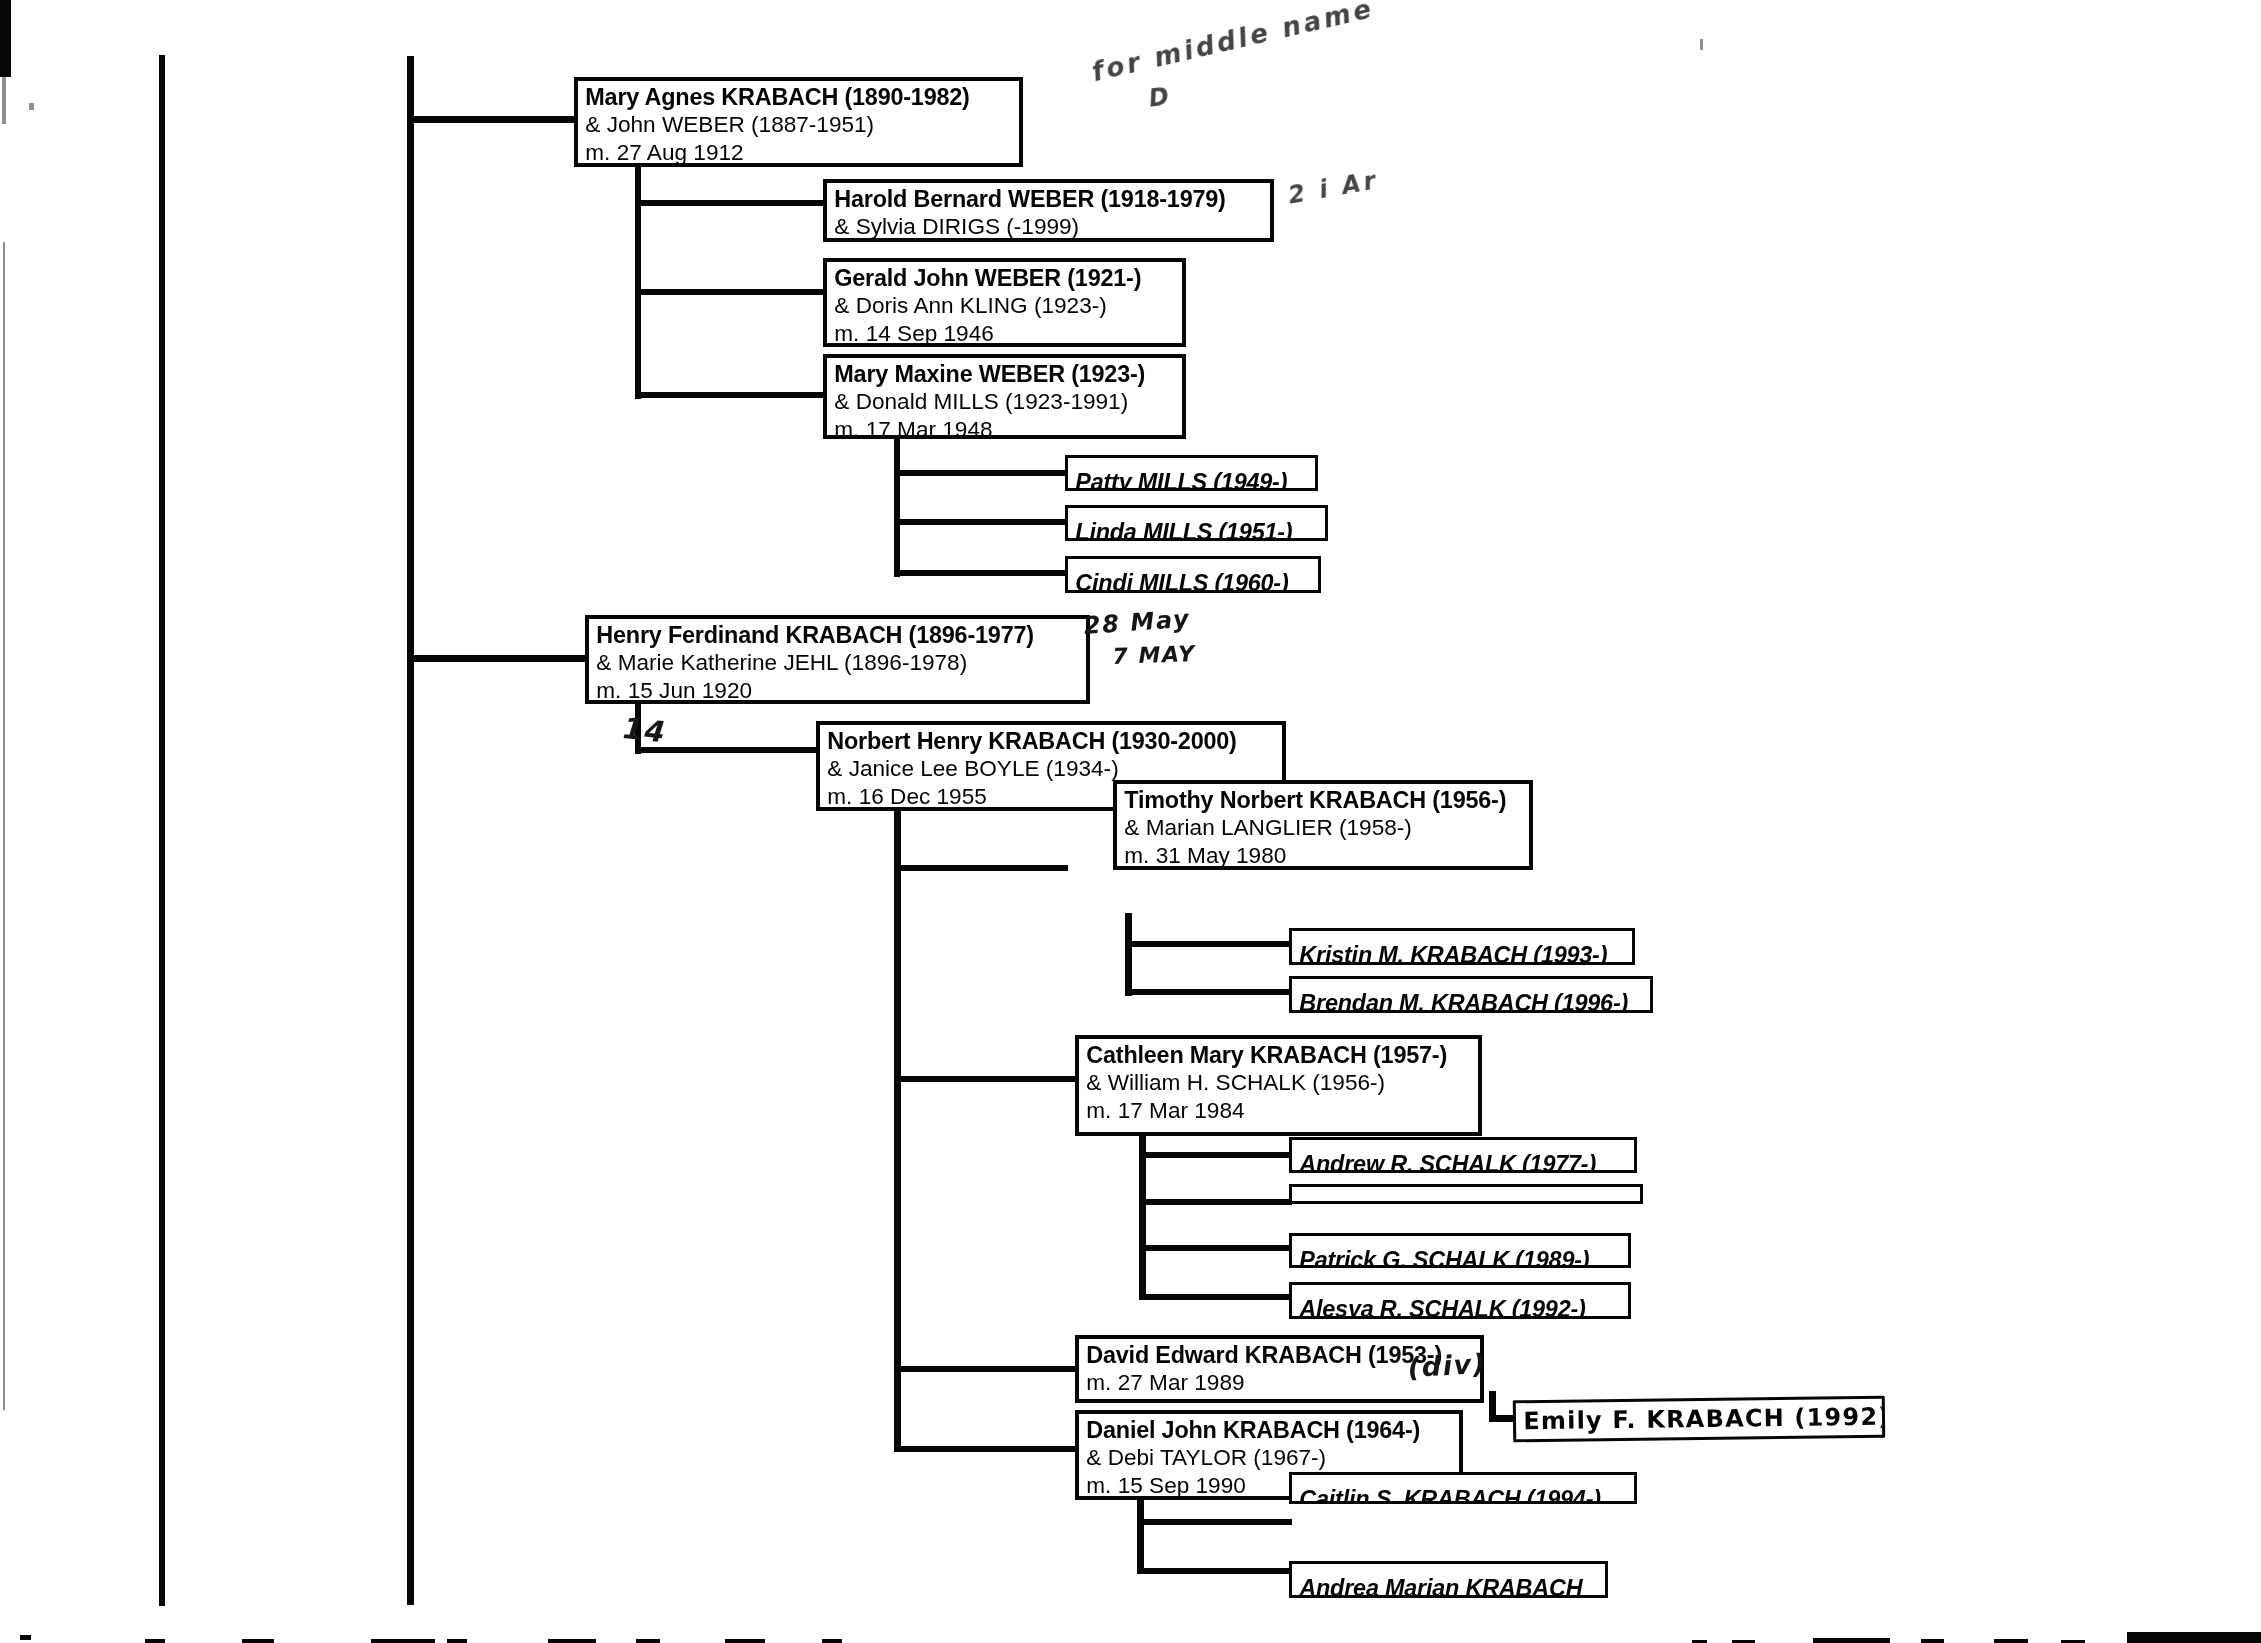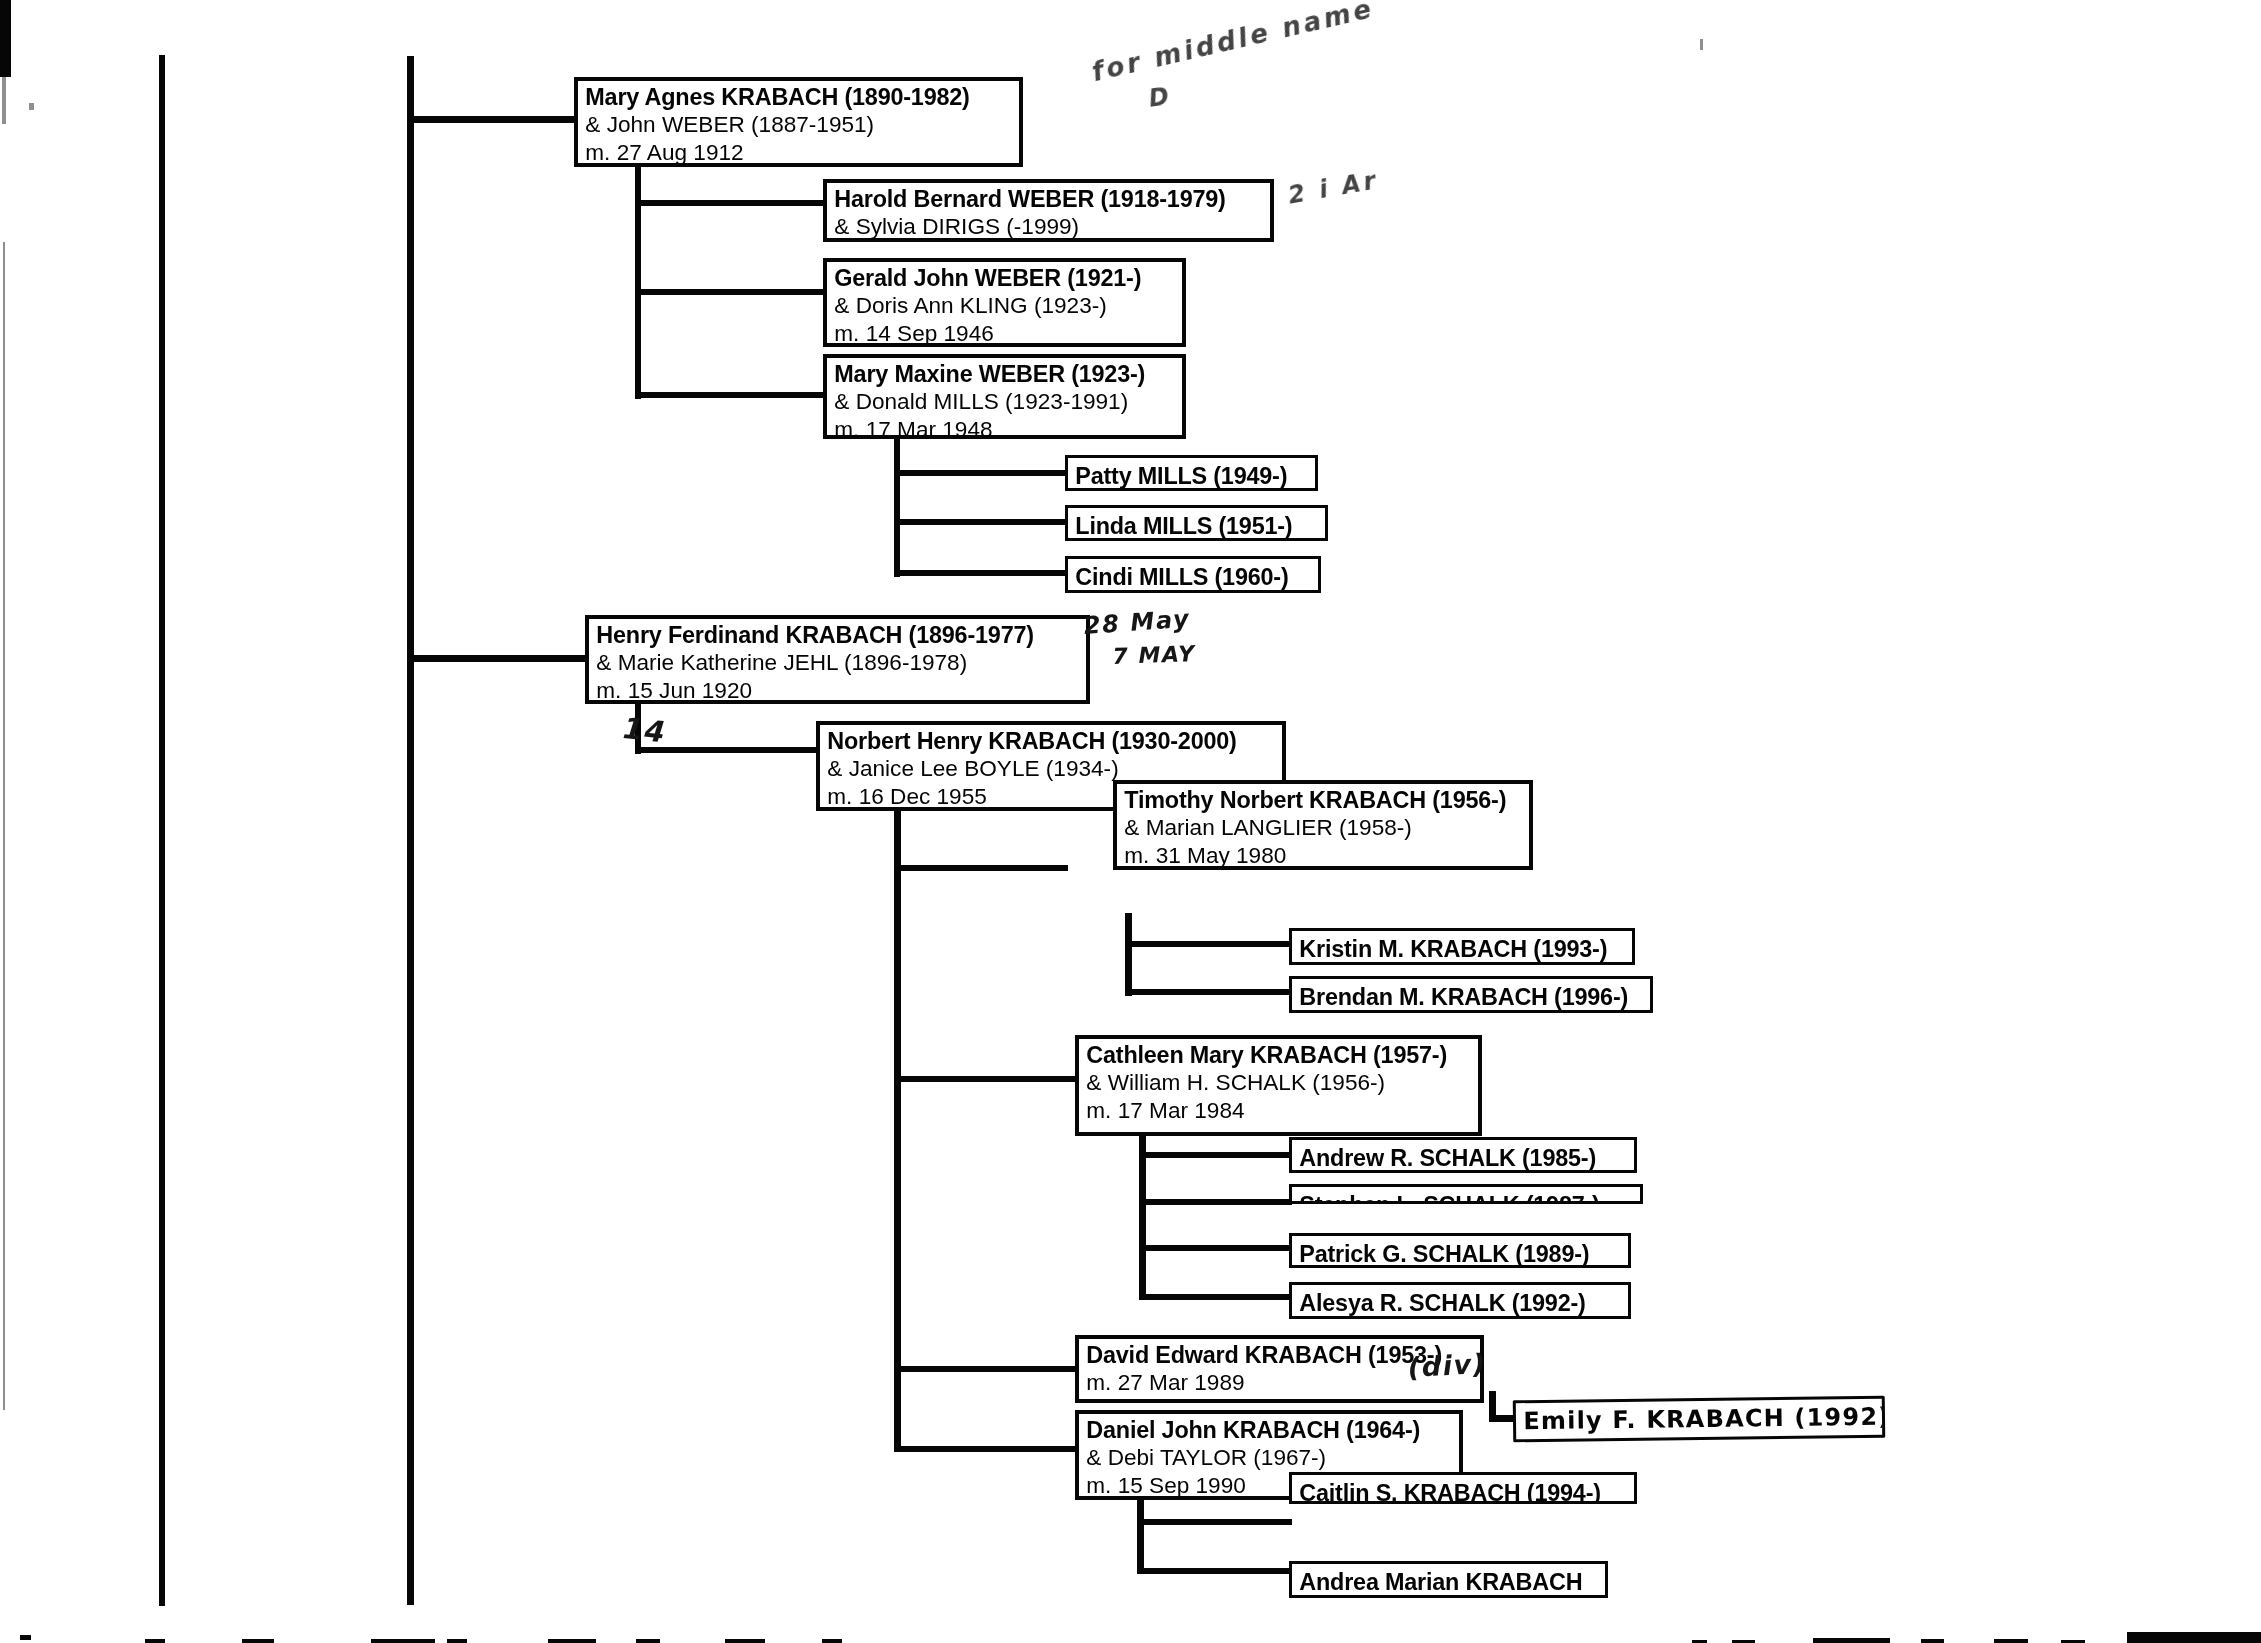--- a/index.html
+++ b/index.html
@@ -18,21 +18,21 @@
     background: #060606;
   }
   .node {
     position: absolute;
     background: #ffffff;
     border: 4px solid #060606;
     box-sizing: border-box;
     padding: 1.6px 6.4px 0 7.3px;
     overflow: hidden;
   }
-  .node--single { border-width: 3.2px; padding-top: 4px; }
+  .node--single { border-width: 3.2px; padding-top: 10px; font-style: italic; }
   .node--hand {
     border-width: 3.2px;
     transform: rotate(-0.7deg);
     border-radius: 1.6px;
   }
   .t {
     display: block;
     font-size: 22.6px;
     line-height: 28px;
     white-space: nowrap;
@@ -157,21 +157,21 @@
     </div>
     <div class="node node--single" style="left: 1289px; top: 976px; width: 364px; height: 37px;">
       <span class="t t--b">Brendan M. KRABACH (1996-)</span>
     </div>
     <div class="node" style="left: 1075px; top: 1035px; width: 407px; height: 101px;">
       <span class="t t--b">Cathleen Mary KRABACH (1957-)</span>
       <span class="t">&amp; William H. SCHALK (1956-)</span>
       <span class="t">m. 17 Mar 1984</span>
     </div>
     <div class="node node--single" style="left: 1289px; top: 1137px; width: 348px; height: 36px;">
-      <span class="t t--b">Andrew R. SCHALK (1985-)</span>
+      <span class="t t--b">Andrew R. SCHALK (1977-)</span>
     </div>
     <div class="node node--single" style="left: 1289px; top: 1184px; width: 354px; height: 20px;">
       <span class="t t--b">Stephen L. SCHALK (1987-)</span>
     </div>
     <div class="node node--single" style="left: 1289px; top: 1233px; width: 342px; height: 35px;">
       <span class="t t--b">Patrick G. SCHALK (1989-)</span>
     </div>
     <div class="node node--single" style="left: 1289px; top: 1282px; width: 342px; height: 37px;">
       <span class="t t--b">Alesya R. SCHALK (1992-)</span>
     </div>

